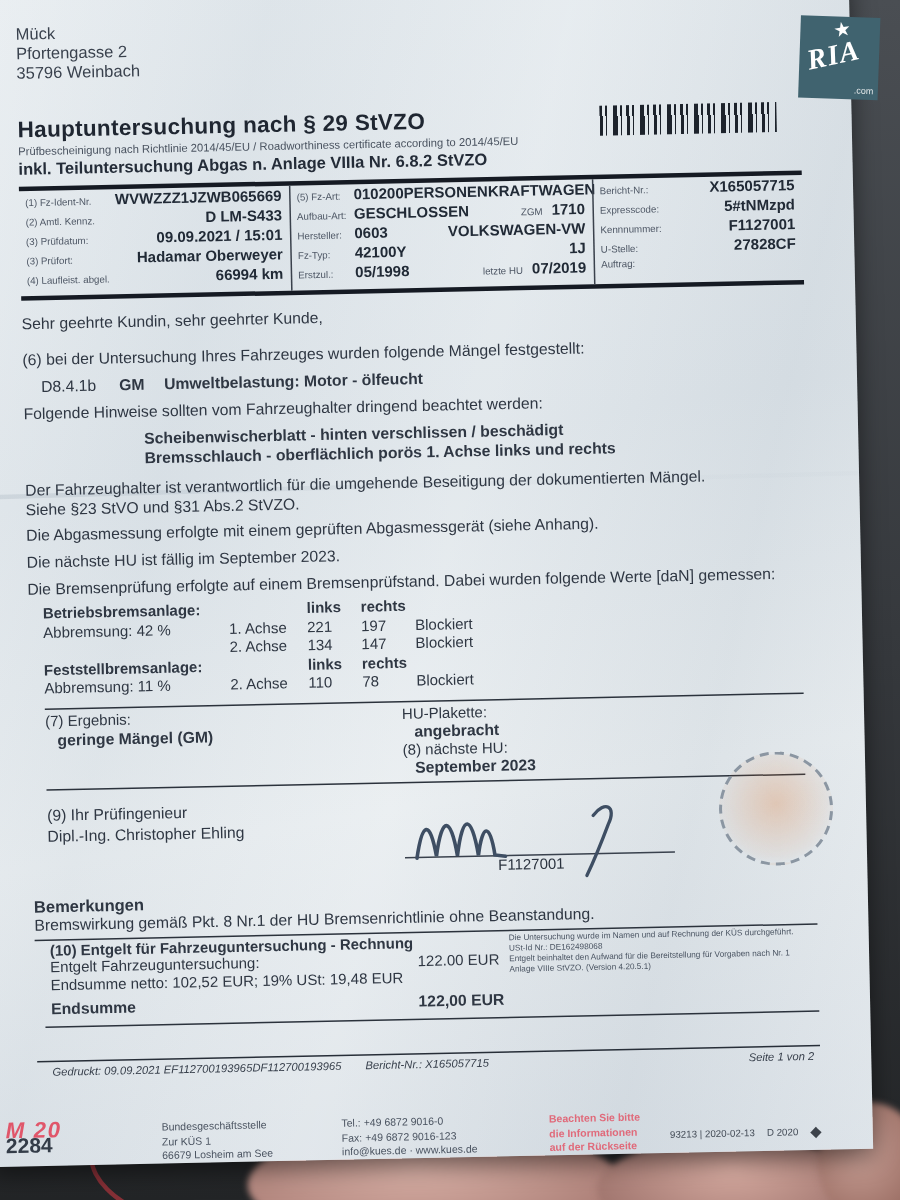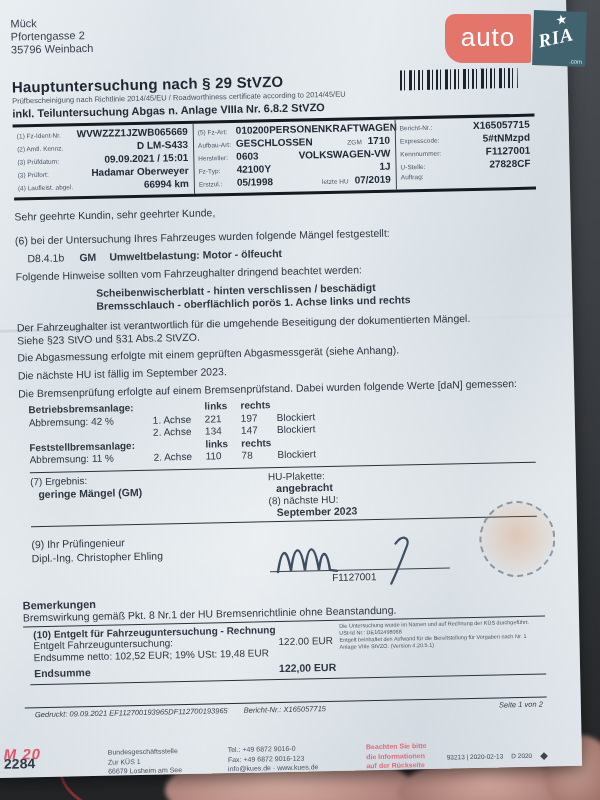--- a/index.html
+++ b/index.html
@@ -372,19 +372,18 @@
         <span>93213 | 2020-02-13</span>
         <span>D 2020</span>
         <span class="diamond">◆</span>
       </div>
     </div>
 
   </div>
 </div>
 
 <div class="wm">
-  <div class="wm-auto">auto</div>
   <div class="wm-ria">
     <span class="star">★</span>
     <span class="ria">RIA</span>
     <span class="com">.com</span>
   </div>
 </div>
 
 </body></html>

